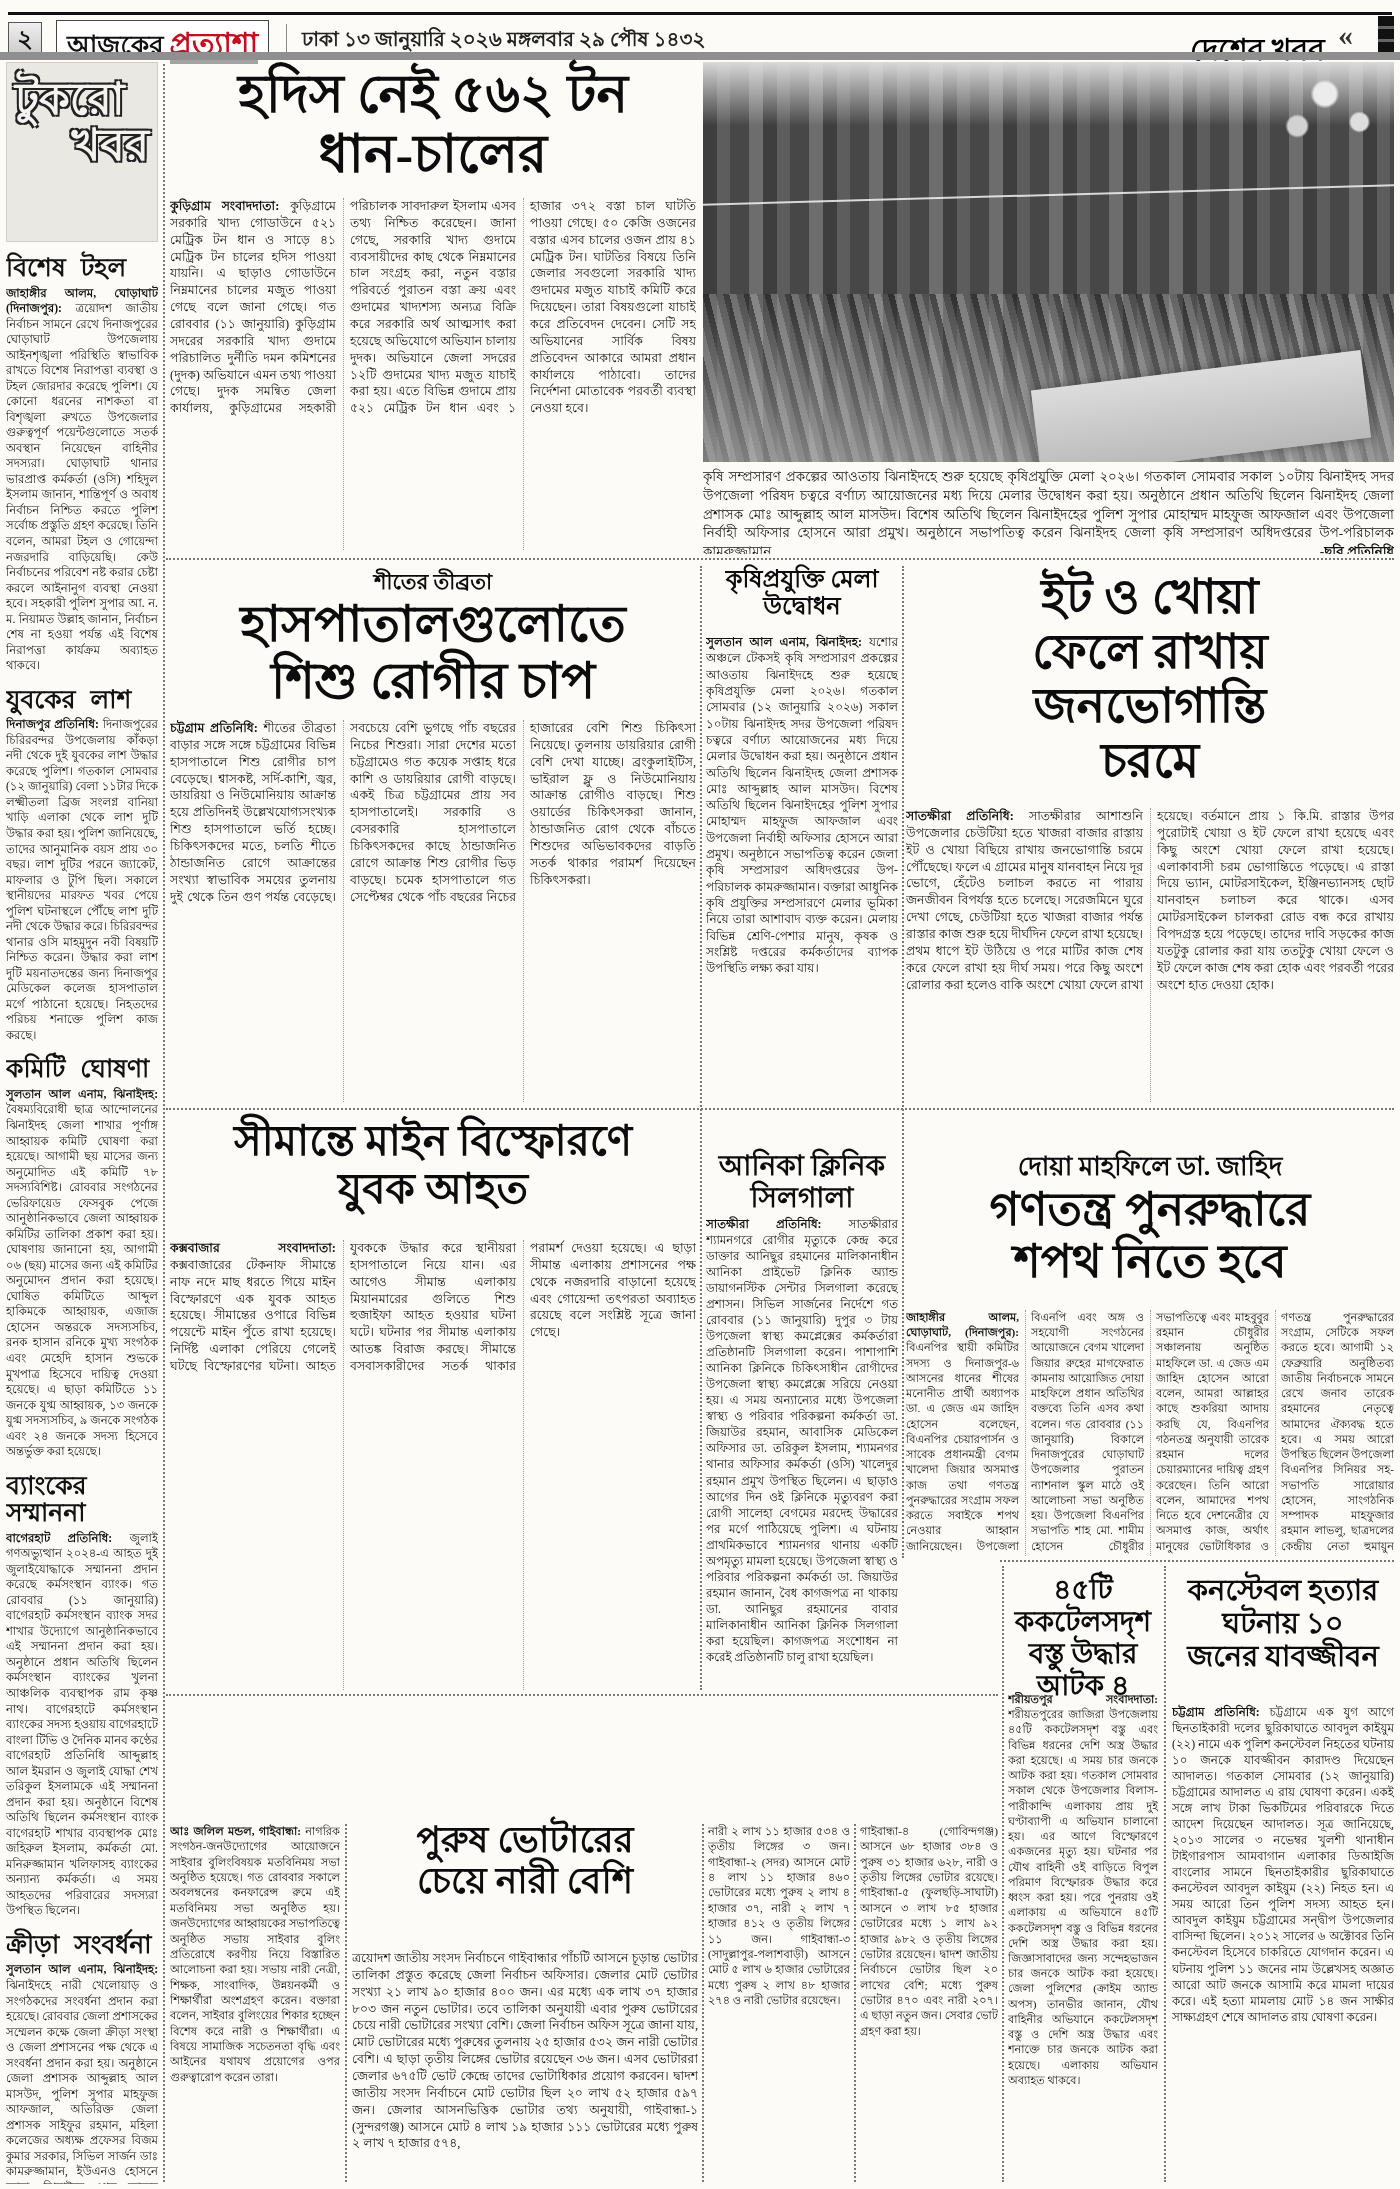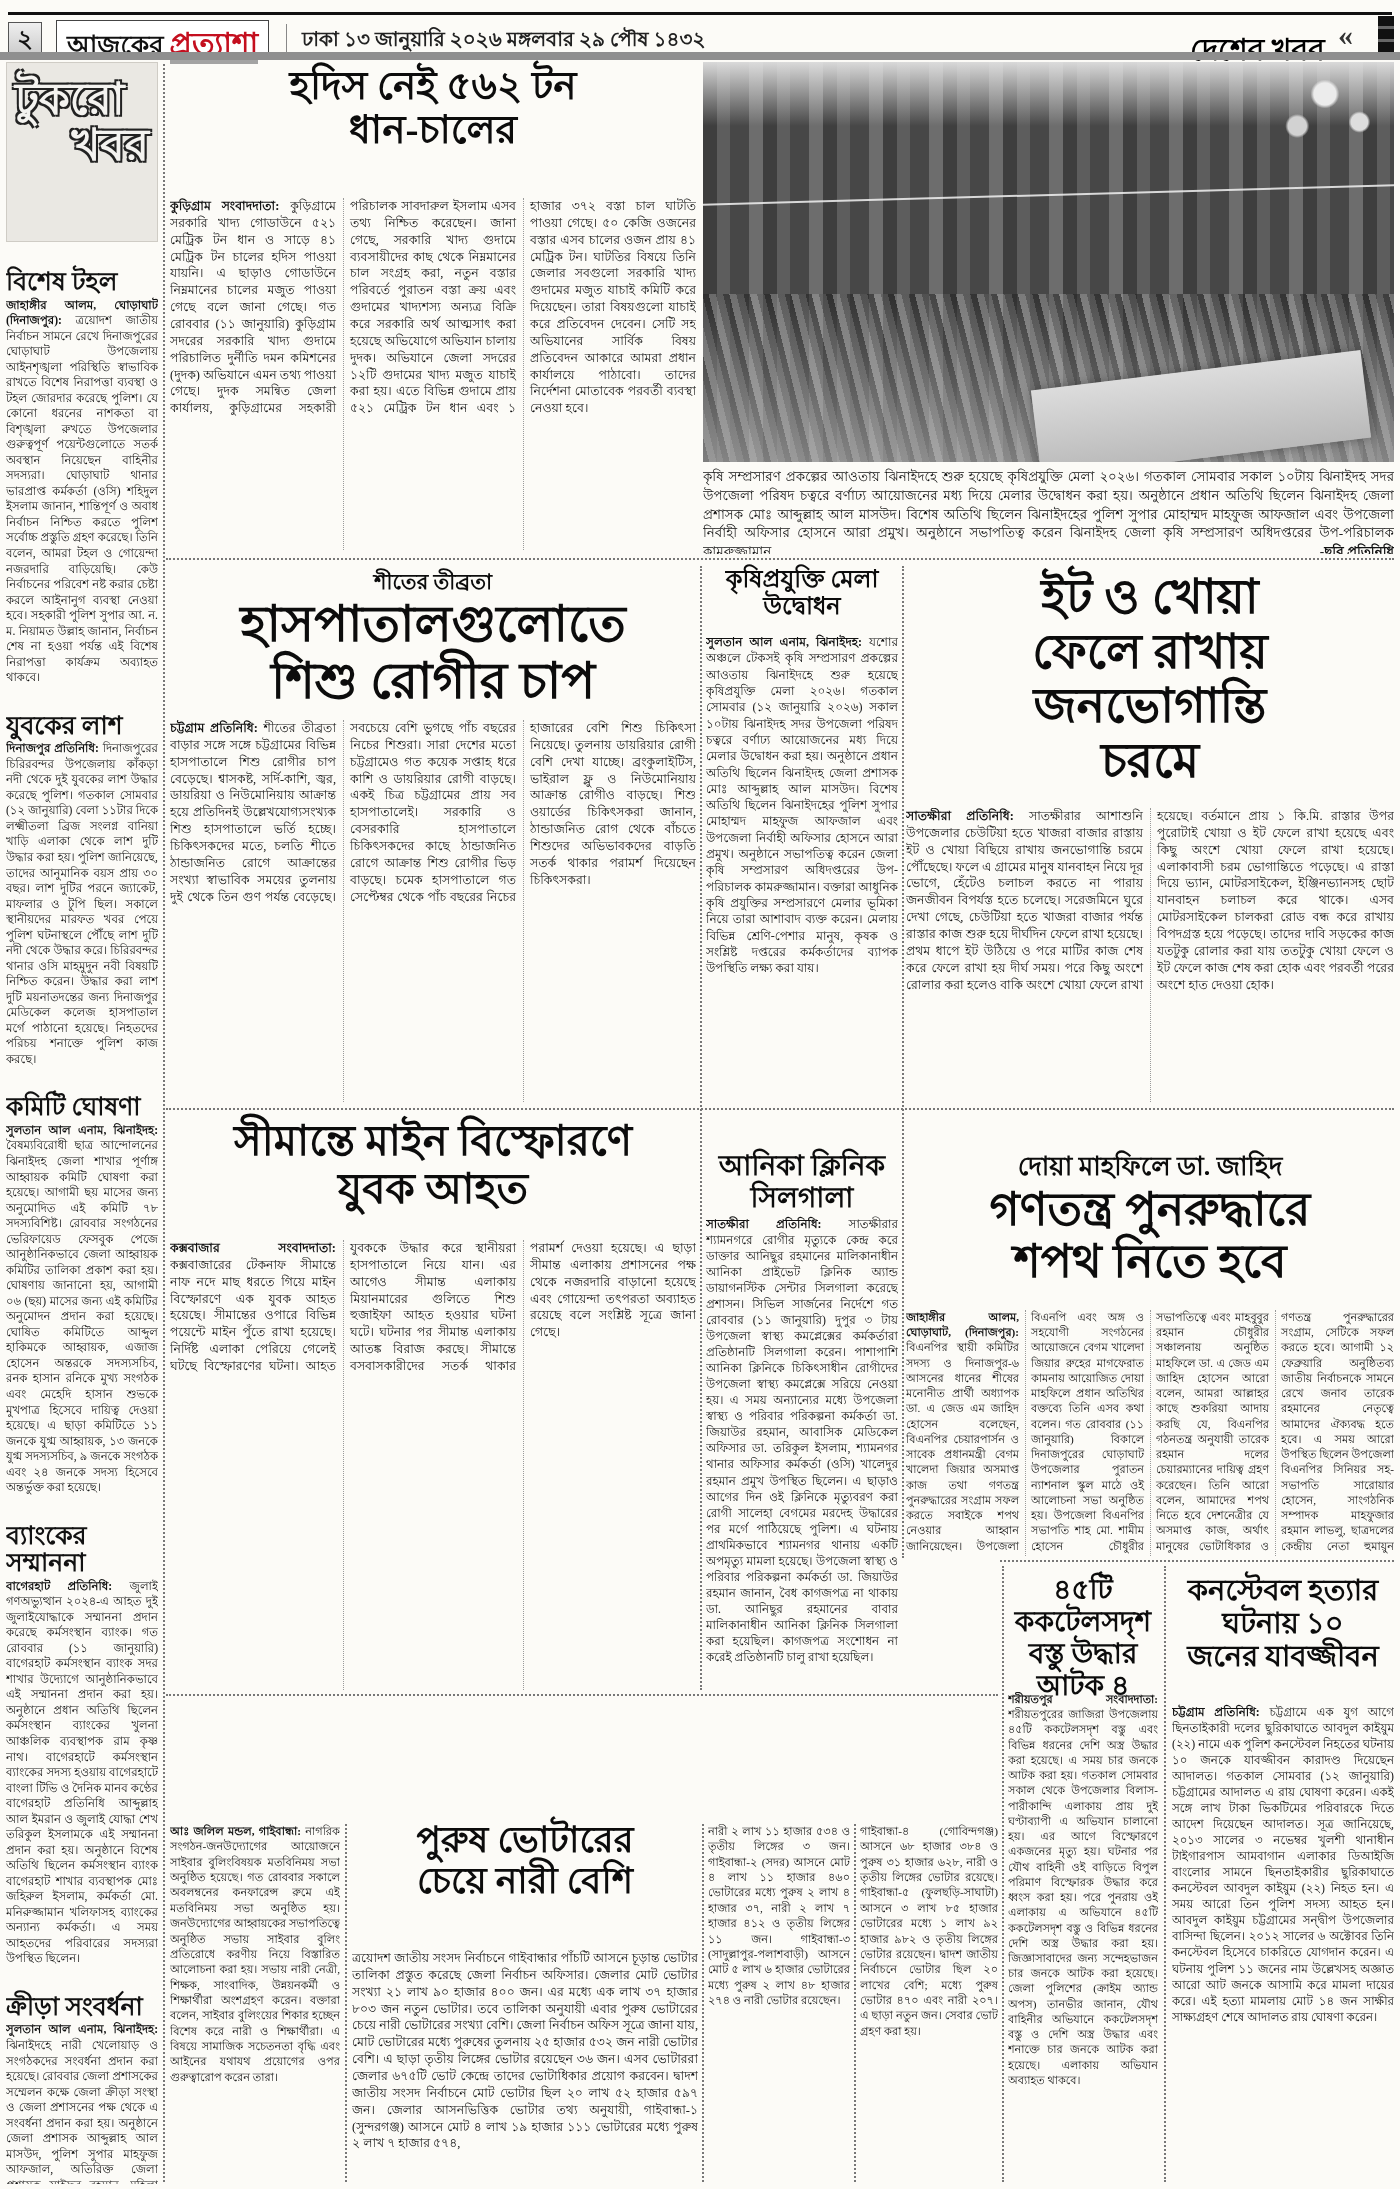--- a/index.html
+++ b/index.html
@@ -18,21 +18,21 @@
   .vbar{width:1px;background:#888;}
   .section-label{font-size:30px;font-weight:bold;color:#000000;margin-top:8px;}
   .section-arrow{font-size:30px;color:#333;font-weight:bold;}
   .edge-tab{background:repeating-linear-gradient(180deg,#111 0 10px,#666 10px 13px);}
   
   .sidebar{left:6px;top:62px;width:152px;height:2122px;overflow:hidden;}
   .tukro{background:#eae8e3;border:1px solid #cfccc5;height:180px;padding:14px 8px 8px;box-sizing:border-box;}
   .tukro-line{font-weight:bold;font-size:44px;line-height:1.05;color:#f4f3f0;
               text-shadow:-2px -2px 0 #222,2px -2px 0 #222,-2px 2px 0 #222,2px 2px 0 #222;}
   .tukro-line.l2{text-align:right;}
-  .sb-head{font-weight:bold;font-size:25px;margin:26px 0 2px;line-height:1.1;}
+  .sb-head{font-weight:bold;font-size:25px;margin:14px 0 2px;line-height:1.1;font-family:Liberation Mono, monospace;}
   .sb-body{font-size:11.6px;line-height:1.34;text-align:justify;margin:0;}
   .byl{font-weight:bold;}
   
   .headline{font-weight:bold;text-align:center;white-space:pre-line;line-height:1.14;color:#0c0c0c;}
   .kicker{font-weight:bold;text-align:center;color:#0c0c0c;}
   .body-text{font-size:12.4px;line-height:1.36;text-align:justify;overflow:hidden;margin:0;}
   .cols-2{column-count:2;column-gap:14px;column-rule:1px dotted #9a9a9a;}
   .cols-3{column-count:3;column-gap:14px;column-rule:1px dotted #9a9a9a;}
   .cols-4{column-count:4;column-gap:12px;column-rule:1px dotted #9a9a9a;}
   .dotted-h{border-top:2px dotted #777;height:0;}
@@ -99,21 +99,21 @@
       <p class="sb-body"><span class="byl">বাগেরহাট প্রতিনিধি: </span><span>জুলাই গণঅভ্যুত্থান ২০২৪-এ আহত দুই জুলাইযোদ্ধাকে সম্মাননা প্রদান করেছে কর্মসংস্থান ব্যাংক। গত রোববার (১১ জানুয়ারি) বাগেরহাট কর্মসংস্থান ব্যাংক সদর শাখার উদ্যোগে আনুষ্ঠানিকভাবে এই সম্মাননা প্রদান করা হয়। অনুষ্ঠানে প্রধান অতিথি ছিলেন কর্মসংস্থান ব্যাংকের খুলনা আঞ্চলিক ব্যবস্থাপক রাম কৃষ্ণ নাথ। বাগেরহাটে কর্মসংস্থান ব্যাংকের সদস্য হওয়ায় বাগেরহাটে বাংলা টিভি ও দৈনিক মানব কণ্ঠের বাগেরহাট প্রতিনিধি আব্দুল্লাহ আল ইমরান ও জুলাই যোদ্ধা শেখ তরিকুল ইসলামকে এই সম্মাননা প্রদান করা হয়। অনুষ্ঠানে বিশেষ অতিথি ছিলেন কর্মসংস্থান ব্যাংক বাগেরহাট শাখার ব্যবস্থাপক মোঃ জহিরুল ইসলাম, কর্মকর্তা মো. মনিরুজ্জামান খলিফাসহ ব্যাংকের অন্যান্য কর্মকর্তা। এ সময় আহতদের পরিবারের সদস্যরা উপস্থিত ছিলেন।</span></p>
     </div>
     <div>
       <h3 class="sb-head">ক্রীড়া সংবর্ধনা</h3>
       <p class="sb-body"><span class="byl">সুলতান আল এনাম, ঝিনাইদহ: </span><span>ঝিনাইদহে নারী খেলোয়াড় ও সংগঠকদের সংবর্ধনা প্রদান করা হয়েছে। রোববার জেলা প্রশাসকের সম্মেলন কক্ষে জেলা ক্রীড়া সংস্থা ও জেলা প্রশাসনের পক্ষ থেকে এ সংবর্ধনা প্রদান করা হয়। অনুষ্ঠানে জেলা প্রশাসক আব্দুল্লাহ আল মাসউদ, পুলিশ সুপার মাহফুজ আফজাল, অতিরিক্ত জেলা প্রশাসক সাইফুর রহমান, মহিলা কলেজের অধ্যক্ষ প্রফেসর বিজম কুমার সরকার, সিভিল সার্জন ডাঃ কামরুজ্জামান, ইউএনও হোসনে আরা, ঝিনাইদহ প্রেস ক্লাবের সভাপতি আসিফ ইকবাল মাখন, ক্রীড়া অফিসার আমানুল্লাহ আহমেদসহ নেতৃবৃন্দসহ বক্তব্য রাখেন। অনুষ্ঠানে ক্রিকেটে জোয়ারিয়া ফেরদৌস জয়িতা, হকিতে রিয়া আক্তার সহ বিভিন্ন বিভাগে ৪০ জন নারী খেলোয়াড় ও সংগঠককে সংবর্ধনা প্রদান করা হয়।</span></p>
     </div>
 
   </div>
   <div class="abs dotted-v" style="left:163px;top:64px;height:2118px;"></div>
 
-  <div class="abs headline" style="left:170px;top:64px;width:526px;font-size:39px;">হদিস নেই ৫৬২ টন
+  <div class="abs headline" style="left:170px;top:64px;width:526px;font-size:53px;">হদিস নেই ৫৬২ টন
 ধান-চালের</div>
   <p class="abs body-text cols-3" style="left:170px;top:198px;width:526px;height:352px;"><span class="byl">কুড়িগ্রাম সংবাদদাতা: </span><span>কুড়িগ্রামে সরকারি খাদ্য গোডাউনে ৫২১ মেট্রিক টন ধান ও সাড়ে ৪১ মেট্রিক টন চালের হদিস পাওয়া যায়নি। এ ছাড়াও গোডাউনে নিম্নমানের চালের মজুত পাওয়া গেছে বলে জানা গেছে। গত রোববার (১১ জানুয়ারি) কুড়িগ্রাম সদরের সরকারি খাদ্য গুদামে পরিচালিত দুর্নীতি দমন কমিশনের (দুদক) অভিযানে এমন তথ্য পাওয়া গেছে। দুদক সমন্বিত জেলা কার্যালয়, কুড়িগ্রামের সহকারী পরিচালক সাবদারুল ইসলাম এসব তথ্য নিশ্চিত করেছেন। জানা গেছে, সরকারি খাদ্য গুদামে ব্যবসায়ীদের কাছ থেকে নিম্নমানের চাল সংগ্রহ করা, নতুন বস্তার পরিবর্তে পুরাতন বস্তা ক্রয় এবং গুদামের খাদ্যশস্য অন্যত্র বিক্রি করে সরকারি অর্থ আত্মসাৎ করা হয়েছে অভিযোগে অভিযান চালায় দুদক। অভিযানে জেলা সদরের ১২টি গুদামের খাদ্য মজুত যাচাই করা হয়। এতে বিভিন্ন গুদামে প্রায় ৫২১ মেট্রিক টন ধান এবং ১ হাজার ৩৭২ বস্তা চাল ঘাটতি পাওয়া গেছে। ৫০ কেজি ওজনের বস্তার এসব চালের ওজন প্রায় ৪১ মেট্রিক টন। ঘাটতির বিষয়ে তিনি জেলার সবগুলো সরকারি খাদ্য গুদামের মজুত যাচাই কমিটি করে দিয়েছেন। তারা বিষয়গুলো যাচাই করে প্রতিবেদন দেবেন। সেটি সহ অভিযানের সার্বিক বিষয় প্রতিবেদন আকারে আমরা প্রধান কার্যালয়ে পাঠাবো। তাদের নির্দেশনা মোতাবেক পরবর্তী ব্যবস্থা নেওয়া হবে।</span></p>
 
   <div class="abs photo" style="left:703px;top:62px;width:691px;height:400px;">
     <div class="photo-rope"></div>
     <div class="photo-flowers"></div>
     <div class="photo-table"></div>
   </div>
   <p class="abs caption" style="left:703px;top:468px;width:691px;height:86px;"><span>কৃষি সম্প্রসারণ প্রকল্পের আওতায় ঝিনাইদহে শুরু হয়েছে কৃষিপ্রযুক্তি মেলা ২০২৬। গতকাল সোমবার সকাল ১০টায় ঝিনাইদহ সদর উপজেলা পরিষদ চত্বরে বর্ণাঢ্য আয়োজনের মধ্য দিয়ে মেলার উদ্বোধন করা হয়। অনুষ্ঠানে প্রধান অতিথি ছিলেন ঝিনাইদহ জেলা প্রশাসক মোঃ আব্দুল্লাহ আল মাসউদ। বিশেষ অতিথি ছিলেন ঝিনাইদহের পুলিশ সুপার মোহাম্মদ মাহফুজ আফজাল এবং উপজেলা নির্বাহী অফিসার হোসনে আরা প্রমুখ। অনুষ্ঠানে সভাপতিত্ব করেন ঝিনাইদহ জেলা কৃষি সম্প্রসারণ অধিদপ্তরের উপ-পরিচালক কামরুজ্জামান</span> <span class="credit">-ছবি প্রতিনিধি</span></p>
 

